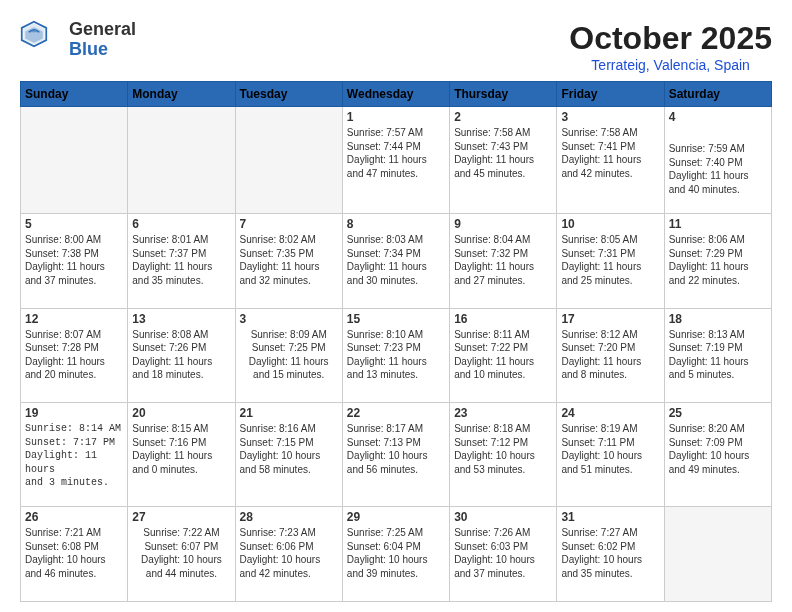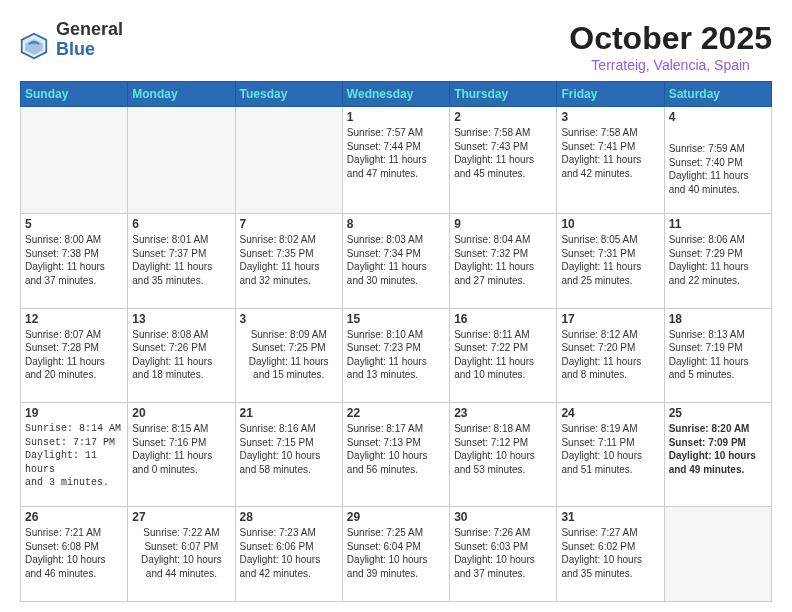--- a/index.html
+++ b/index.html
@@ -18,22 +18,22 @@
       flex-direction: column;
     }
     .header {
       display: flex;
       justify-content: space-between;
       align-items: flex-start;
       margin-bottom: 8px;
     }
     .logo {
       display: flex;
-      align-items: flex-end;
-      gap: 8px;
+      align-items: flex-start;
+      gap: 21px;
     }
     .logo-text {
       font-size: 18px;
       font-weight: bold;
       line-height: 1.1;
     }
     .logo-general { color: #333; }
     .logo-blue { color: #2a6ab5; }
     .logo-icon {
       width: 28px;
@@ -42,32 +42,32 @@
     .title-block {
       text-align: center;
     }
     .month-title {
       font-size: 32px;
       font-weight: bold;
       color: #222;
     }
     .location {
       font-size: 14px;
-      color: #8b5cf6;
+      color: #1d4ed8;
     }
     .calendar {
       flex: 1;
       border: 1px solid #ccc;
       border-collapse: collapse;
       width: 100%;
       table-layout: fixed;
     }
     .calendar th {
       background: #2a6ab5;
-      color: #5eead4;
+      color: #000000;
       font-size: 12px;
       font-weight: bold;
       padding: 5px 4px;
       text-align: left;
       border: 1px solid #1a5aa0;
     }
     .calendar td {
       border: 1px solid #ccc;
       vertical-align: top;
       padding: 3px 4px;
@@ -305,21 +305,21 @@
           </td>
           <td>
             <span class="day-num">24</span>
             <div class="day-info" style="white-space: pre-line;">Sunrise: 8:19 AM
 Sunset: 7:11 PM
 Daylight: 10 hours
 and 51 minutes.</div>
           </td>
           <td>
             <span class="day-num">25</span>
-            <div class="day-info" style="white-space: pre-line; font-weight: bold;">Sunrise: 8:20 AM
+            <div class="day-info" style="white-space: pre-line;">Sunrise: 8:20 AM
 Sunset: 7:09 PM
 Daylight: 10 hours
 and 49 minutes.</div>
           </td>
         </tr>
         <tr>
           <td>
             <span class="day-num">26</span>
             <div class="day-info" style="white-space: pre-line;">Sunrise: 7:21 AM
 Sunset: 6:08 PM

